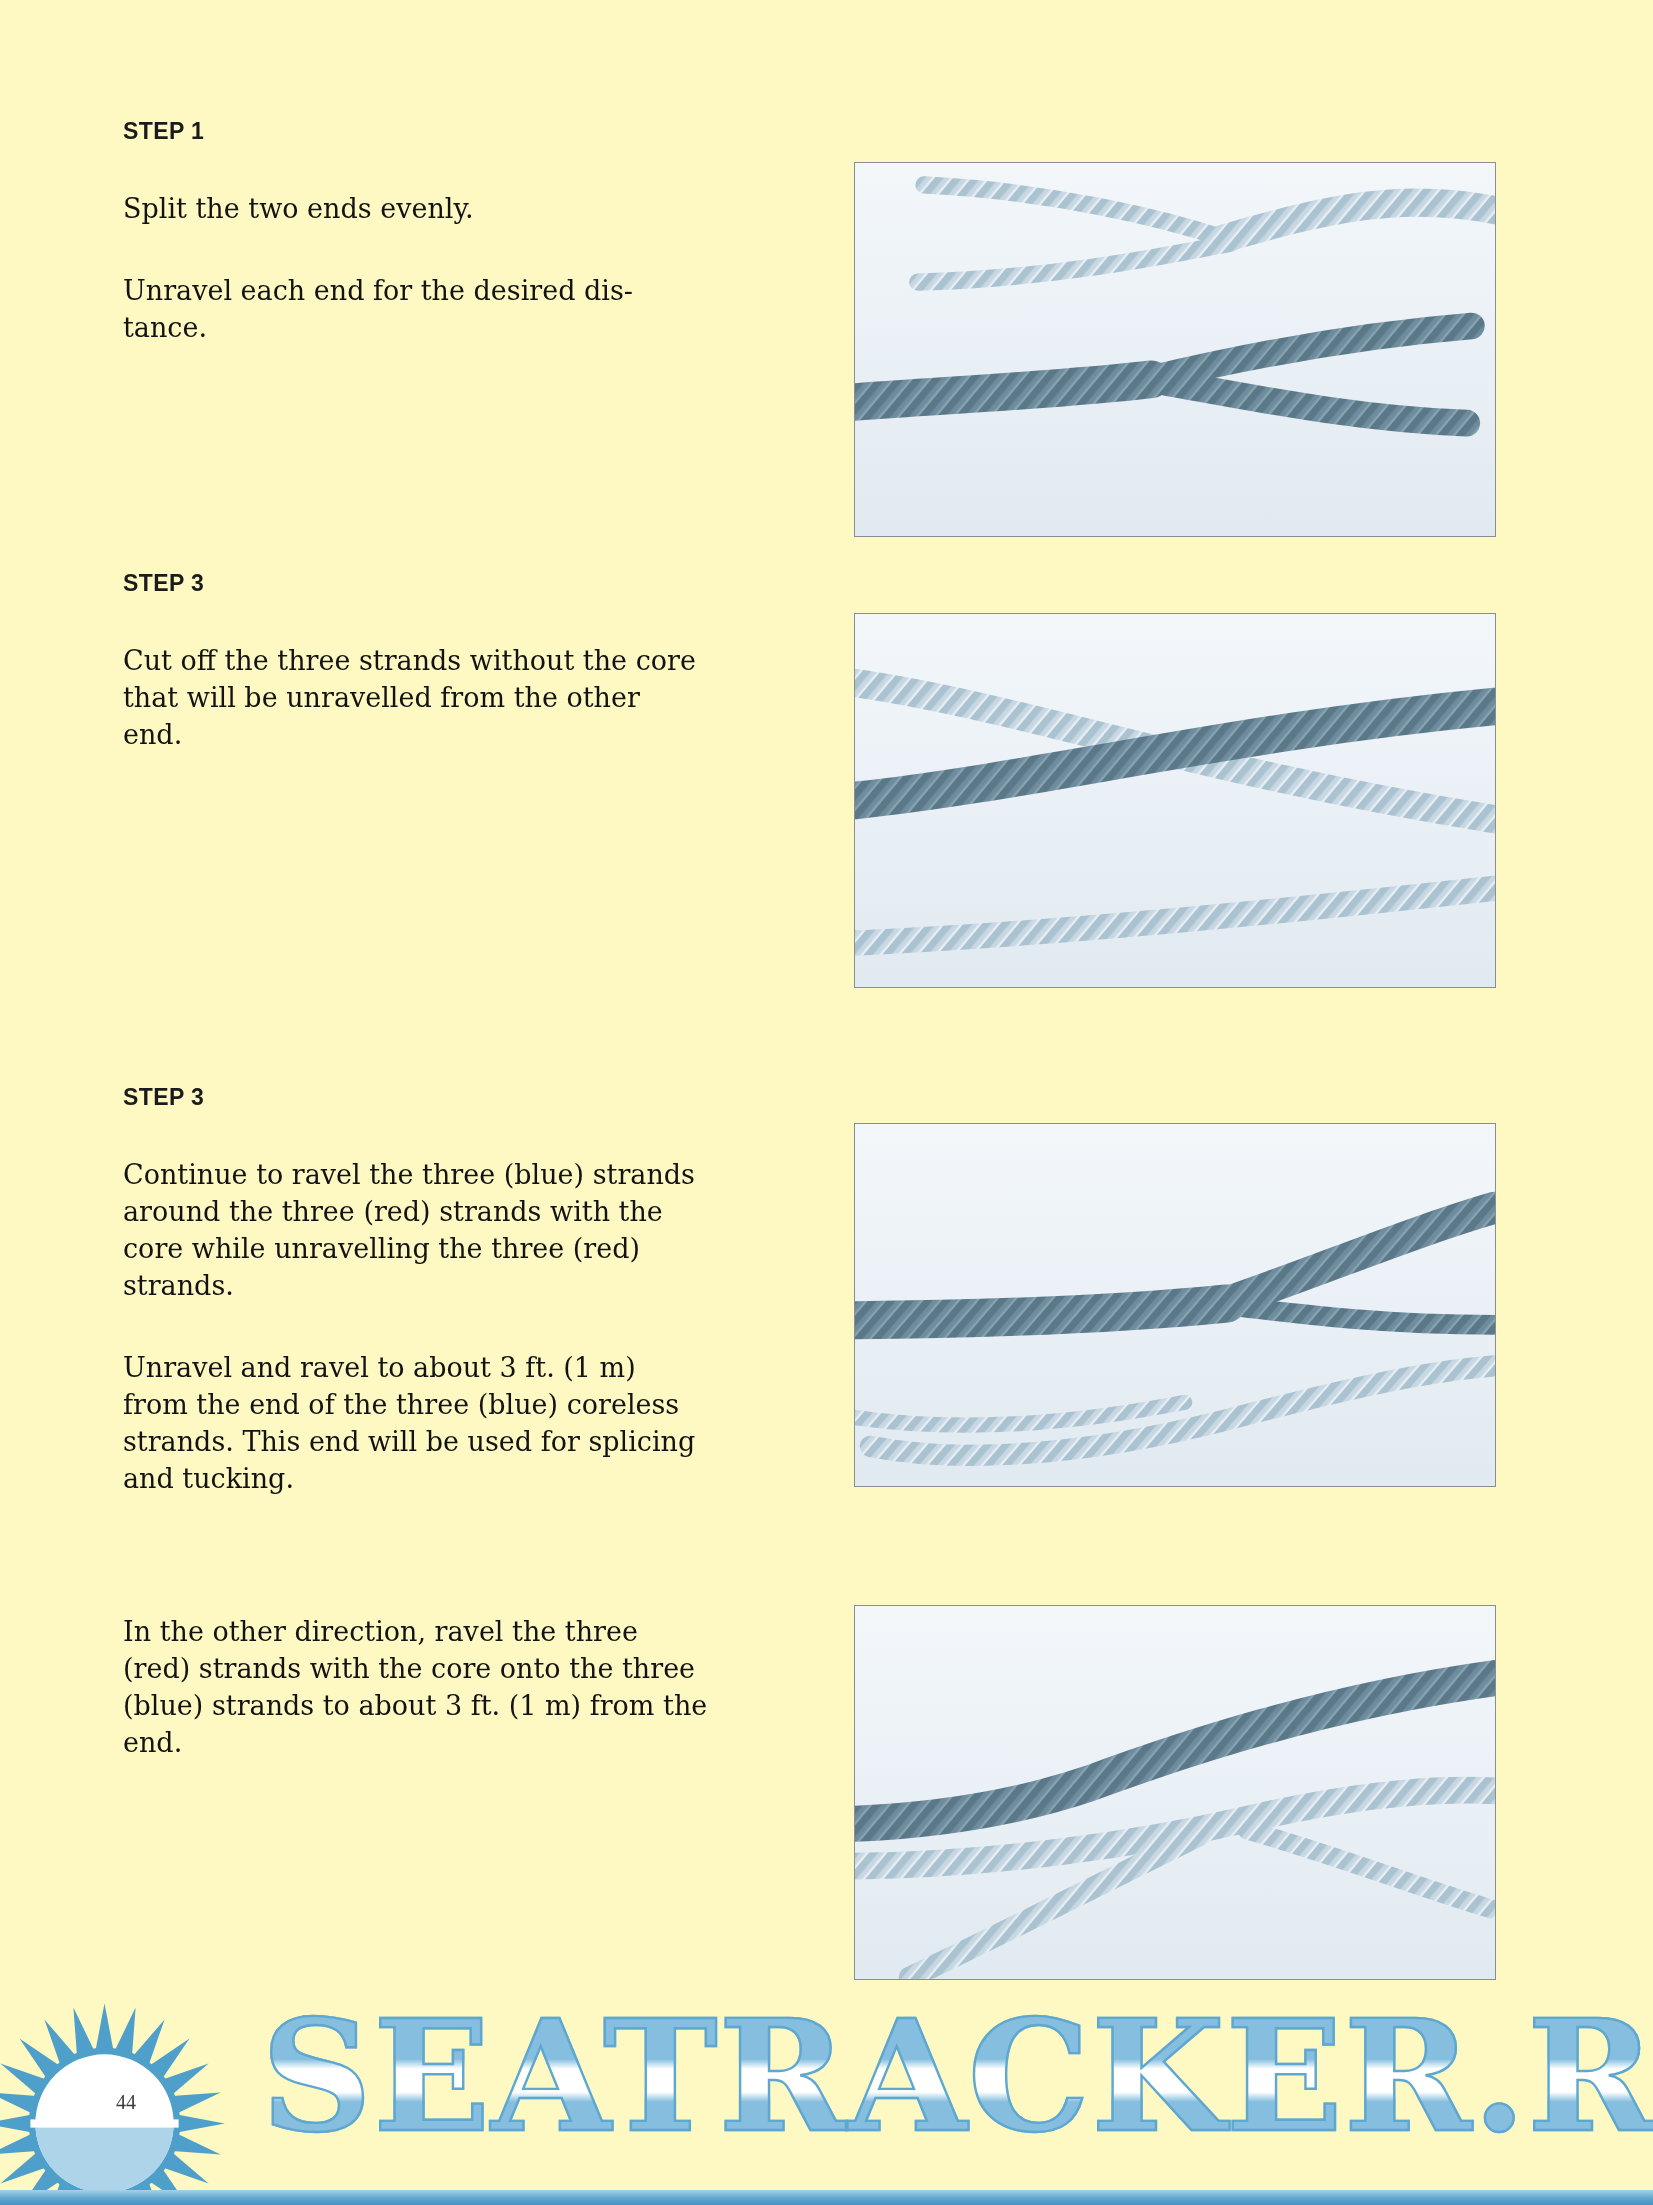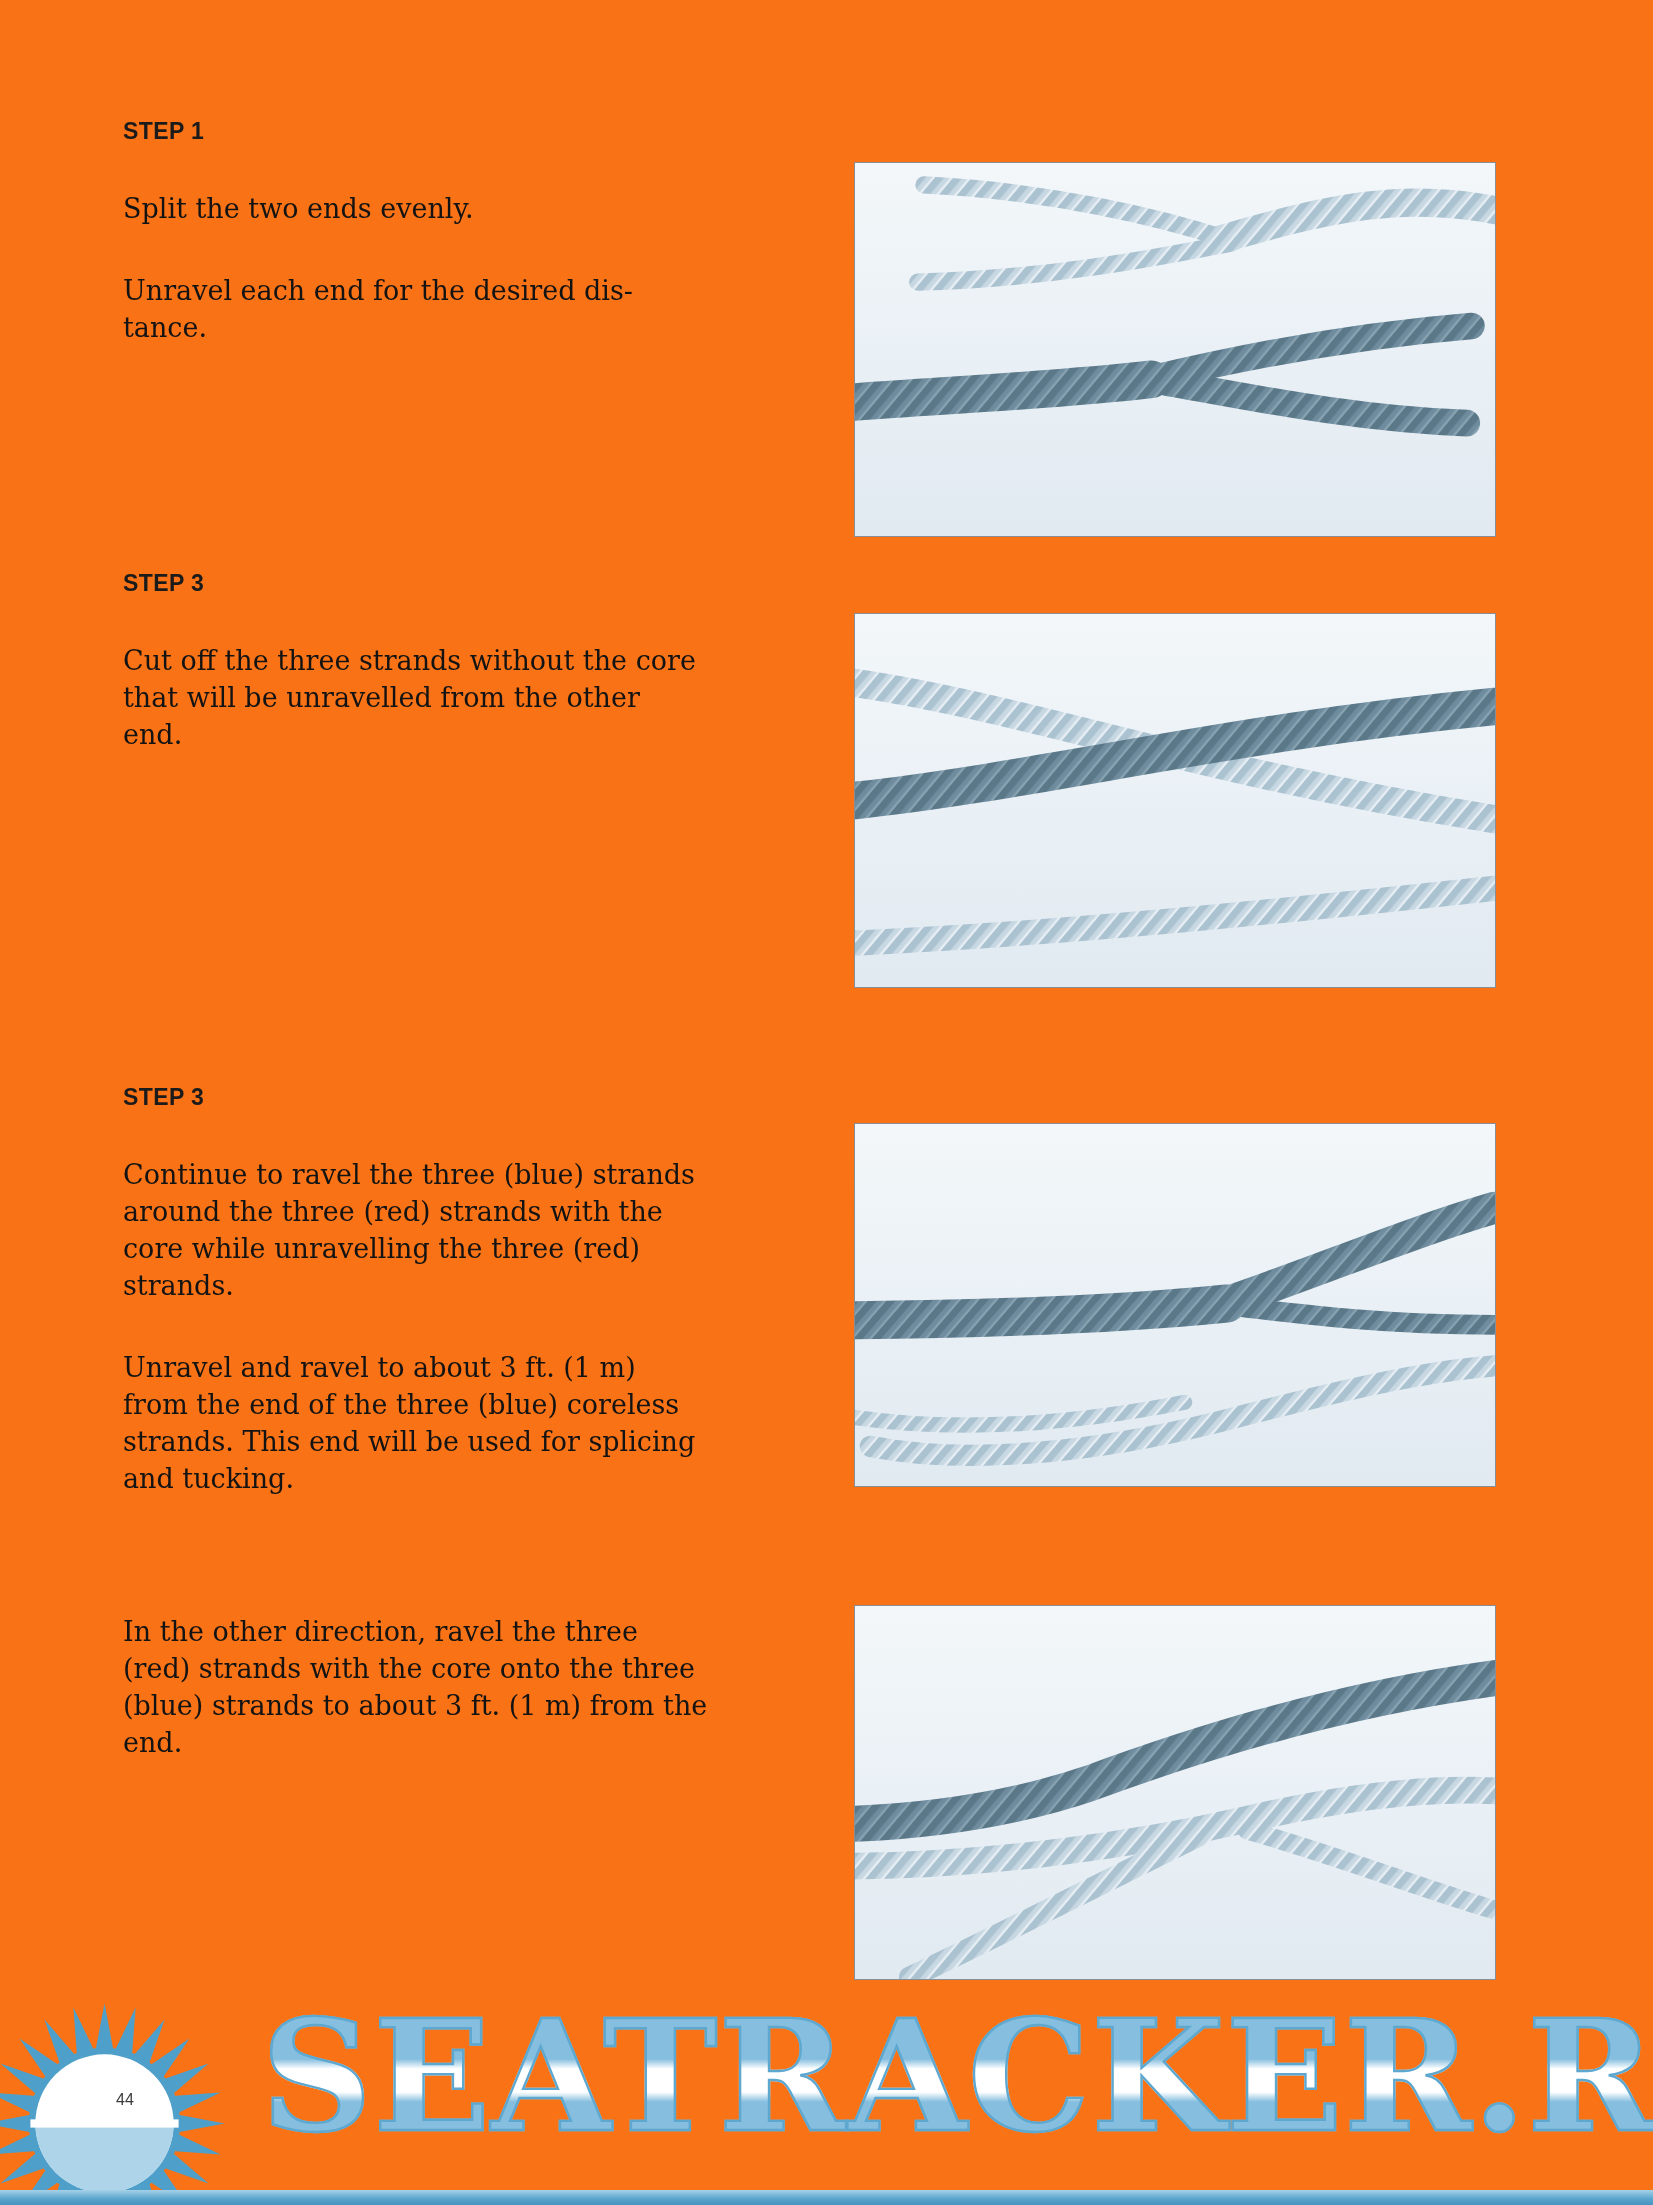--- a/index.html
+++ b/index.html
@@ -1,21 +1,21 @@
 <!DOCTYPE html>
 <html style="font-size:12.6px"><head>
 <meta charset="utf-8">
 <style>
   * { margin:0; padding:0; box-sizing:border-box; }
   html, body { background:#ffffff; }
   .page {
     position:relative;
     width:1654px;
     height:2205px;
-    background:#f97316;
+    background:#fef9c3;
     overflow:hidden;
     font-family:"DejaVu Serif", serif;
   }
   .step {
     position:absolute;
     left:123px;
     width:703px;
   }
   .step-heading {
     font-family:"Liberation Sans", sans-serif;
@@ -69,22 +69,22 @@
     left:-19px;
     top:2000px;
     width:247px;
     height:247px;
     z-index:2;
   }
   .page-number {
     position:absolute;
     left:116px;
     top:2091px;
-    font-family:Liberation Sans, sans-serif;
-    font-size:16px;
+    font-family:Liberation Serif, serif;
+    font-size:20px;
     color:#3c3c3c;
     z-index:3;
   }
   .footer-bar {
     position:absolute;
     left:0;
     top:2190px;
     width:1654px;
     height:15.7px;
     background:linear-gradient(180deg, #a7d1e7 0%, #5aa5cd 55%, #4491be 100%);

